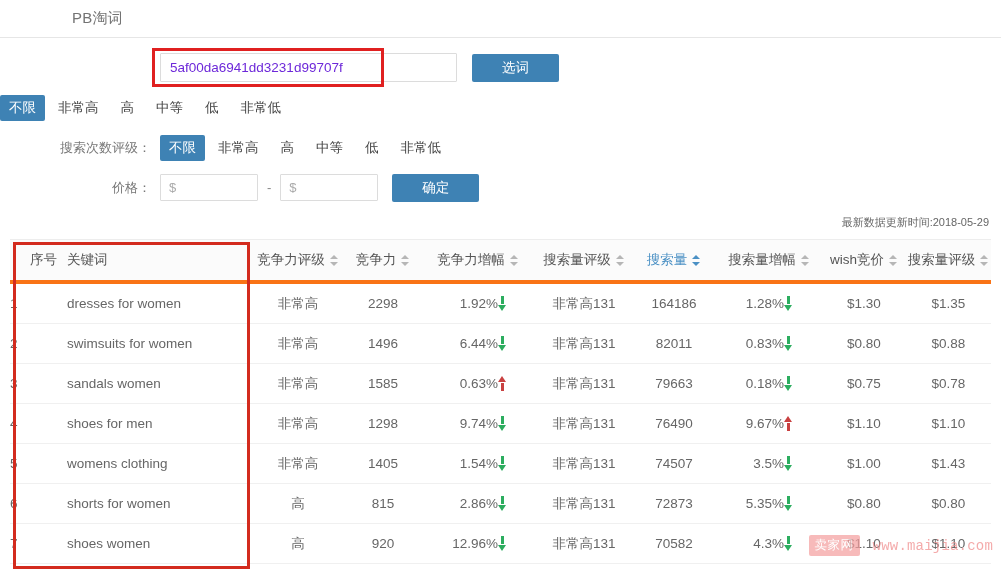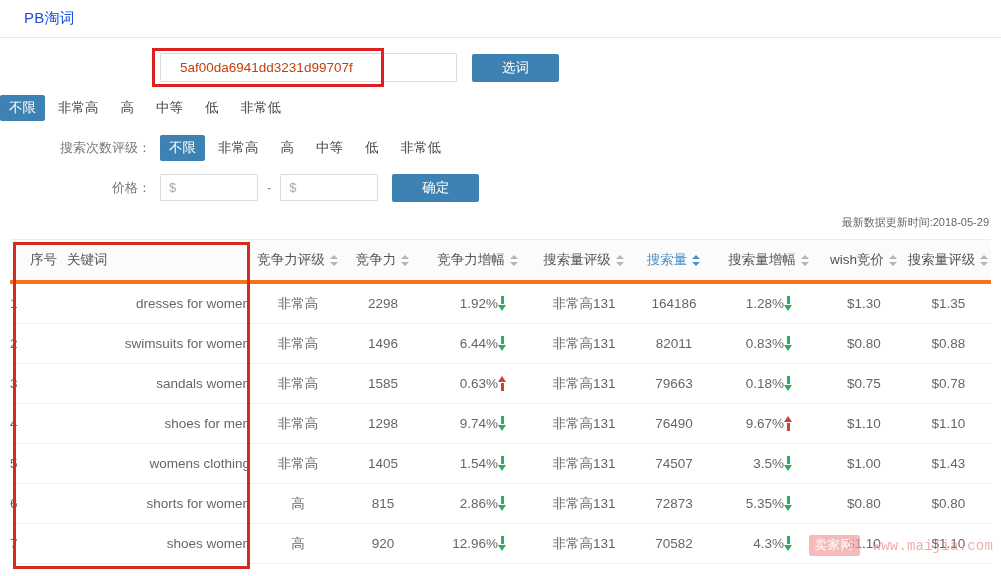--- a/index.html
+++ b/index.html
@@ -21,22 +21,23 @@
     height: 38px;
     box-sizing: border-box;
     border-bottom: 1px solid #e6e6e6;
     display: flex;
     align-items: center;
     padding-left: 24px;
     background: #ffffff;
   }
   .titlebar .app-title {
     font-size: 15px;
-    color: #1d4ed8;
+    color: #737373;
     letter-spacing: .2px;
+    margin-left: 48px;
   }
 
   
   .filters {
     padding-top: 14px;
     position: relative;
   }
   .filter-row {
     display: flex;
     align-items: center;
@@ -52,22 +53,22 @@
     box-sizing: border-box;
     flex: none;
   }
   .kw-input {
     width: 297px;
     height: 29px;
     box-sizing: border-box;
     border: 1px solid #dcdcdc;
     background: #ffffff;
     font-size: 13.5px;
-    color: #c2410c;
-    padding: 0 19px;
+    color: #6d28d9;
+    padding: 0 9px;
     outline: none;
     font-family: inherit;
     border-radius: 1px;
   }
   .kw-input::placeholder { color: #bbbbbb; }
 
   .btn-blue {
     background: #3e82b4;
     color: #ffffff;
     border: none;
@@ -200,21 +201,21 @@
   }
   .sort-ico::after {
     bottom: 1px;
     border-top: 4.5px solid #b6b6b6;
   }
   .sort-ico.blue::before { border-bottom-color: #4a90c4; }
   .sort-ico.blue::after  { border-top-color: #4a90c4; }
 
   
   .c-idx   { text-align: left; padding-left: 20px; color: #666; }
-  .c-kw    { text-align: right; padding-left: 57px; color: #666; }
+  .c-kw    { text-align: left; padding-left: 57px; color: #666; }
   .c-mid   { text-align: center; }
   .c-pct   { text-align: right; padding-right: 6px; }
   .c-arrow { text-align: left; padding-left: 6px; }
 
   .pct-up   { color: #c0392b; }
   .pct-down { color: #2cad5f; }
 
   .arrow {
     display: inline-block;
     width: 9px;

